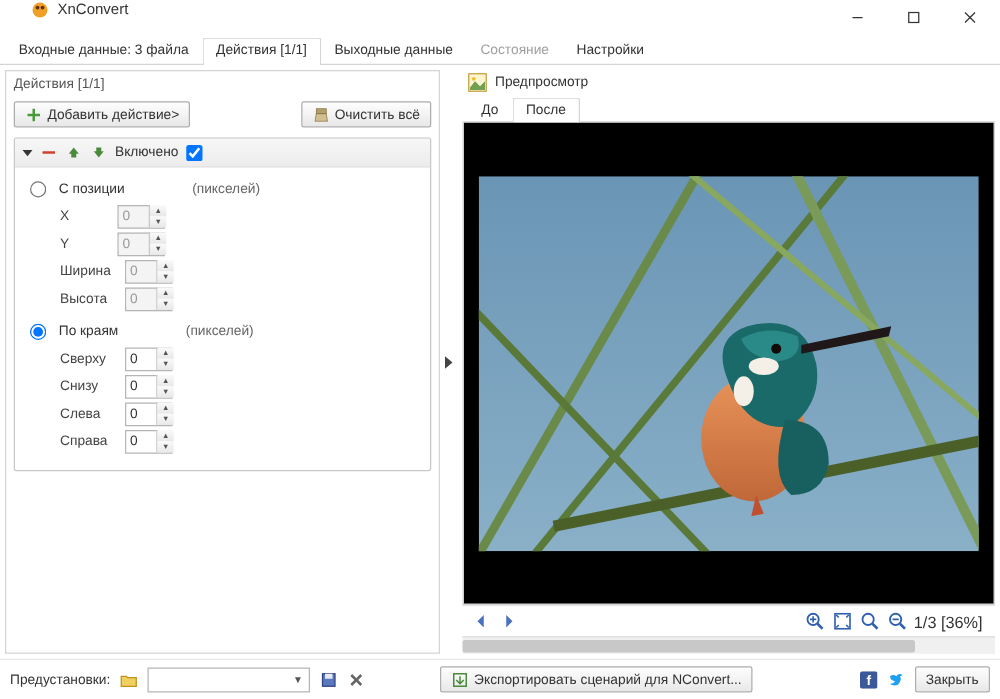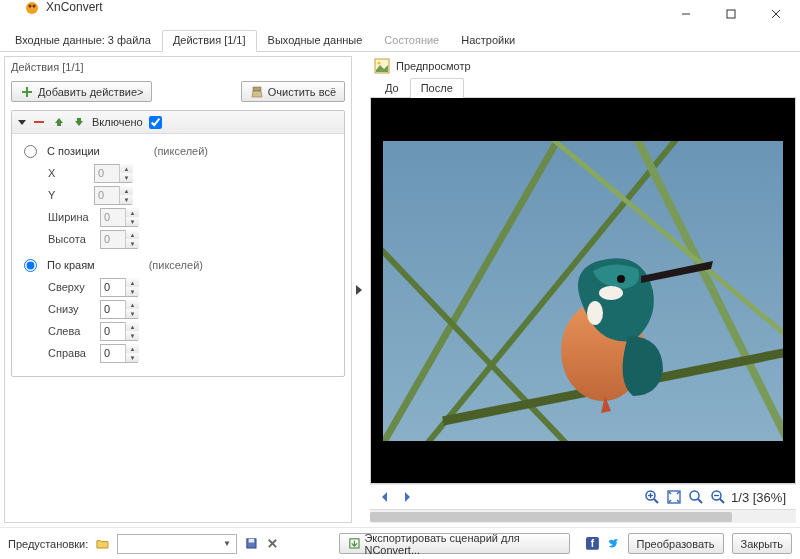--- a/index.html
+++ b/index.html
@@ -377,18 +377,15 @@
         <rect width="14" height="14" rx="2" fill="#3b5998"></rect>
         <text x="7" y="11" text-anchor="middle" fill="#fff" font-size="10" font-weight="bold">f</text>
       </svg>
     </span>
   <span class="mini-ico">
       <svg viewBox="0 0 14 14">
         <path d="M2 4 Q5 2 7 4 Q9 1 12 3 Q11 4 10 4 Q12 7 8 11 Q4 12 2 10 Q5 10 6 8 Q2 7 2 4 Z" fill="#1da1f2"></path>
       </svg>
     </span>
   <div class="btn">
-      <span>Преобразовать</span>
-    </div>
-  <div class="btn">
       <span>Закрыть</span>
     </div>
 </div>
 
 </body></html>

